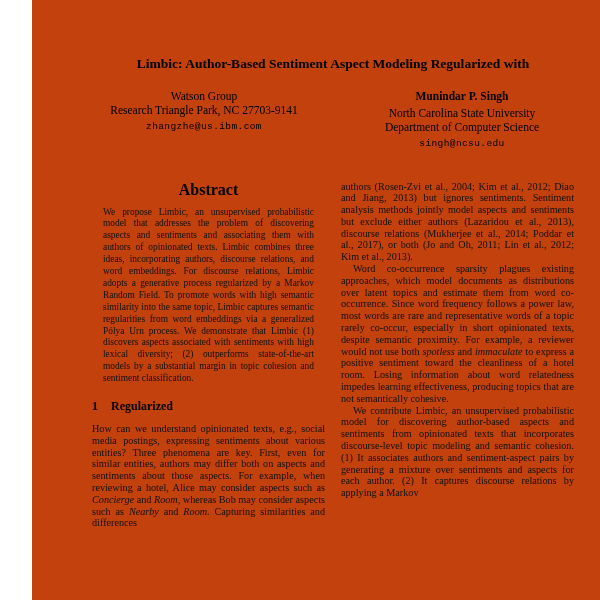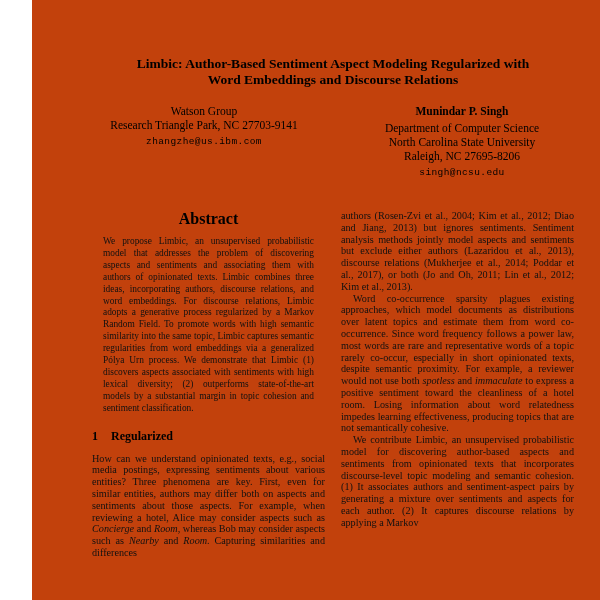--- a/index.html
+++ b/index.html
@@ -52,34 +52,32 @@
   .indent { text-indent:12px; }
   em { font-style:italic; }
 </style>
 </head>
 <body>
 
 <div class="page">
 
   <h1 class="title">
     <span>Limbic: Author-Based Sentiment Aspect Modeling Regularized with</span><br>
-    <span>Word Embeddings and Discourse Relations</span>
   </h1>
 
   <div class="authors">
     <div class="author">
       <div>Watson Group</div>
       <div>Research Triangle Park, NC 27703-9141</div>
       <div class="author-email">zhangzhe@us.ibm.com</div>
     </div>
     <div class="author">
       <div class="author-name">Munindar P. Singh</div>
+      <div>North Carolina State University</div>
       <div>Department of Computer Science</div>
-      <div>North Carolina State University</div>
-      <div>Raleigh, NC 27695-8206</div>
       <div class="author-email">singh@ncsu.edu</div>
     </div>
   </div>
 
   <div class="columns">
 
     <div class="col">
       <div class="abstract">
         <div class="abstract-heading">Abstract</div>
         <p class="abstract-text">We propose Limbic, an unsupervised probabilistic model that addresses the problem of discovering aspects and sentiments and associating them with authors of opinionated texts. Limbic combines three ideas, incorporating authors, discourse relations, and word embeddings. For discourse relations, Limbic adopts a generative process regularized by a Markov Random Field. To promote words with high semantic similarity into the same topic, Limbic captures semantic regularities from word embeddings via a generalized Pólya Urn process. We demonstrate that Limbic (1) discovers aspects associated with sentiments with high lexical diversity; (2) outperforms state-of-the-art models by a substantial margin in topic cohesion and sentiment classification.</p>

